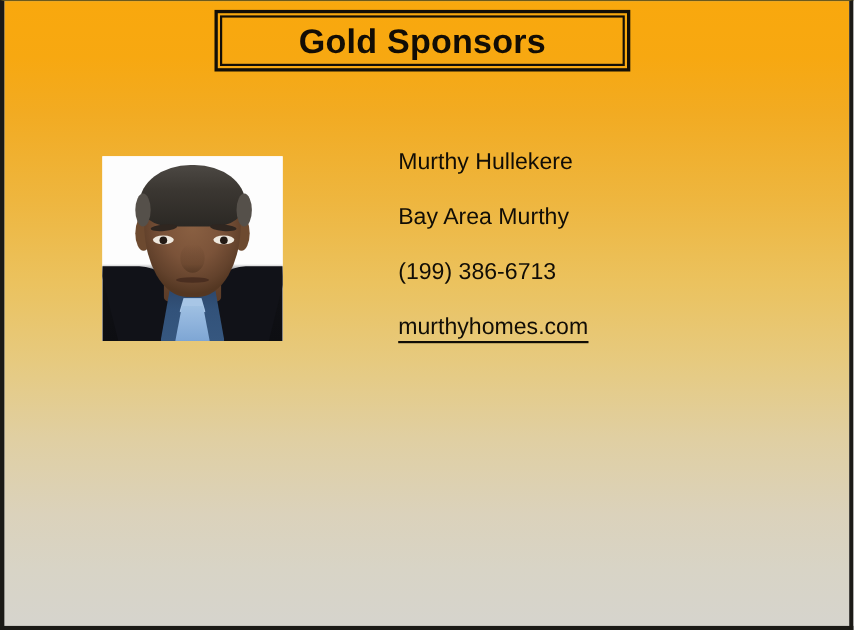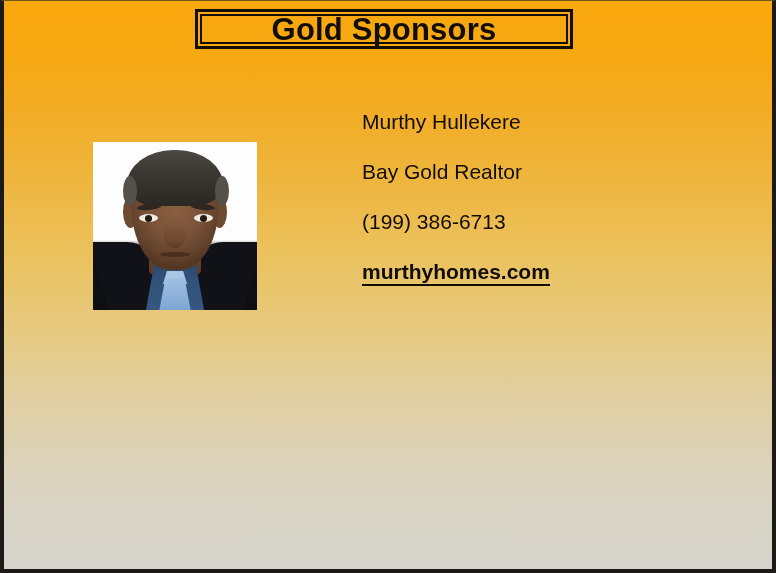--- a/index.html
+++ b/index.html
@@ -35,21 +35,21 @@
         #d6d4cd 100%
     );
   }
 
   
   #title-box {
     position: absolute;
     left: 191px;
     top: 8px;
     width: 378px;
-    height: 40px;
+    height: 56px;
     box-sizing: border-box;
     border: 3px solid #130f07;
     background: transparent;
     text-decoration: underline;
   }
   #title-box-inner {
     position: absolute;
     left: 2px;
     top: 2px;
     right: 2px;
@@ -252,31 +252,31 @@
     height: 5px;
     margin-left: -15px;
     background: #4a2e20;
     border-radius: 50%;
   }
 
   
   #info-block {
     position: absolute;
     left: 358px;
-    top: 110px;
+    top: 136px;
     width: 370px;
   }
   .info-line {
     font-size: 21px;
     color: #110d06;
     line-height: 1;
     margin-bottom: 29px;
     white-space: nowrap;
   }
-  .info-line:last-child { margin-bottom: 0; font-weight: bold; }
+  .info-line:last-child { margin-bottom: 0; }
   #link-line {
     display: inline-block;
     border-bottom: 2px solid #110d06;
     padding-bottom: 2px;
   }
 </style>
 </head>
 <body>
 
 <div id="slide">
@@ -312,18 +312,18 @@
       <div class="ph-eye r">
         <div class="ph-pupil"></div>
       </div>
       <div class="ph-nose"></div>
       <div class="ph-mouth"></div>
     </div>
   </div>
 
   <div id="info-block">
     <div class="info-line">Murthy Hullekere</div>
-    <div class="info-line">Bay Gold Realtor</div>
+    <div class="info-line">Bay Area Murthy</div>
     <div class="info-line">(199) 386-6713</div>
     <div class="info-line"><span id="link-line">murthyhomes.com</span></div>
   </div>
 
 </div>
 
 </body></html>

